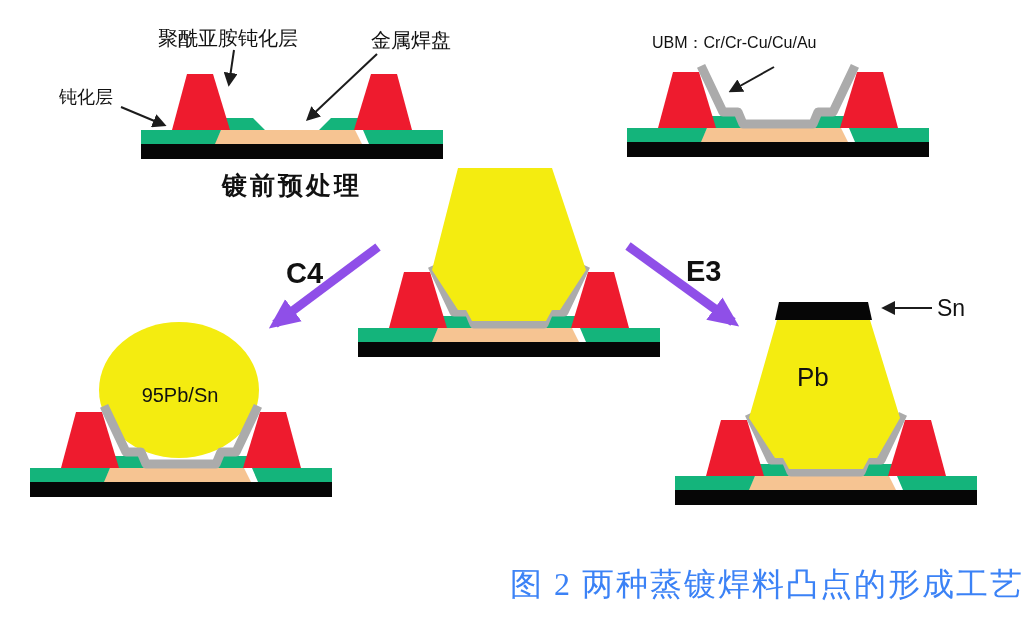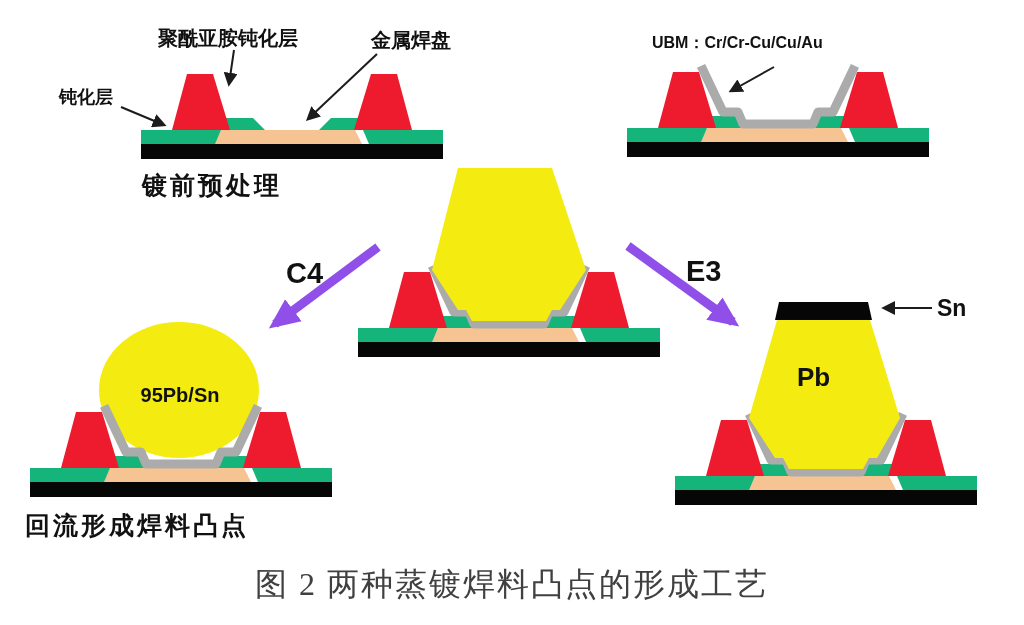--- a/index.html
+++ b/index.html
@@ -1,29 +1,29 @@
 <!DOCTYPE html>
 <html style="--c-red: #ee1b2e; --c-green: #14b47b; --c-tan: #f6c492; --c-gray: #ababab; --c-yellow: #f4ec10; --c-black: #060606; --c-purple: #8f4fe8; --c-arrow: #1c1c1c; --c-text: #111111;"><head>
 <meta charset="utf-8">
 <style>
   html,body{margin:0;padding:0;background:#fff;}
   .canvas{
     position:relative;width:1024px;height:625px;background:#ffffff;overflow:hidden;
     font-family:"Liberation Sans","DejaVu Sans",sans-serif;color:#111;
   }
   .gfx{position:absolute;left:0;top:0;width:1024px;height:625px;}
-  .lbl{position:absolute;font-weight:bold;white-space:nowrap;line-height:1.1;}
+  .lbl{position:absolute;font-weight:normal;white-space:nowrap;line-height:1.1;}
   .lbl-sm{font-size:20px;}
   .cap{position:absolute;font-weight:bold;font-size:25px;letter-spacing:3px;
-       width:300px;white-space:nowrap;}
+       text-align:center;width:300px;white-space:nowrap;}
   .tag{position:absolute;font-weight:bold;font-size:29px;}
   .fig-cap{
-    position:absolute;left:0;top:563px;width:1024px;text-align:center;
+    position:absolute;left:0;top:563px;width:1024px;text-align:right;
     font-family:"Liberation Serif","DejaVu Serif",serif;font-weight:normal;
-    font-size:32px;letter-spacing:2px;color:#404040;
+    font-size:32px;letter-spacing:2px;color:#3b82f6;
   }
 </style>
 </head>
 <body>
 
 <div class="canvas">
 
   <svg class="gfx" viewBox="0 0 1024 625">
     <defs>
 
@@ -102,19 +102,18 @@
   <div class="lbl" style="left:59px;top:88px;font-size:18px">钝化层</div>
   <div class="cap" style="left:142px;top:169px">镀前预处理</div>
 
   <div class="lbl" style="left:652px;top:34px;font-size:16px">UBM：Cr/Cr-Cu/Cu/Au</div>
 
 
   <div class="tag" style="left:286px;top:257px">C4</div>
   <div class="tag" style="left:686px;top:255px">E3</div>
 
   <div class="lbl" style="left:115px;top:384px;width:130px;text-align:center;font-size:20px">95Pb/Sn</div>
-  <div class="cap" style="left:25px;top:509px">回流形成焊料凸点</div>
 
   <div class="lbl" style="left:797px;top:363px;width:60px;text-align:left;font-size:26px">Pb</div>
   <div class="lbl" style="left:937px;top:296px;font-size:23px">Sn</div>
 
   <div class="fig-cap">图 2 两种蒸镀焊料凸点的形成工艺</div>
 </div>
 
 </body></html>

